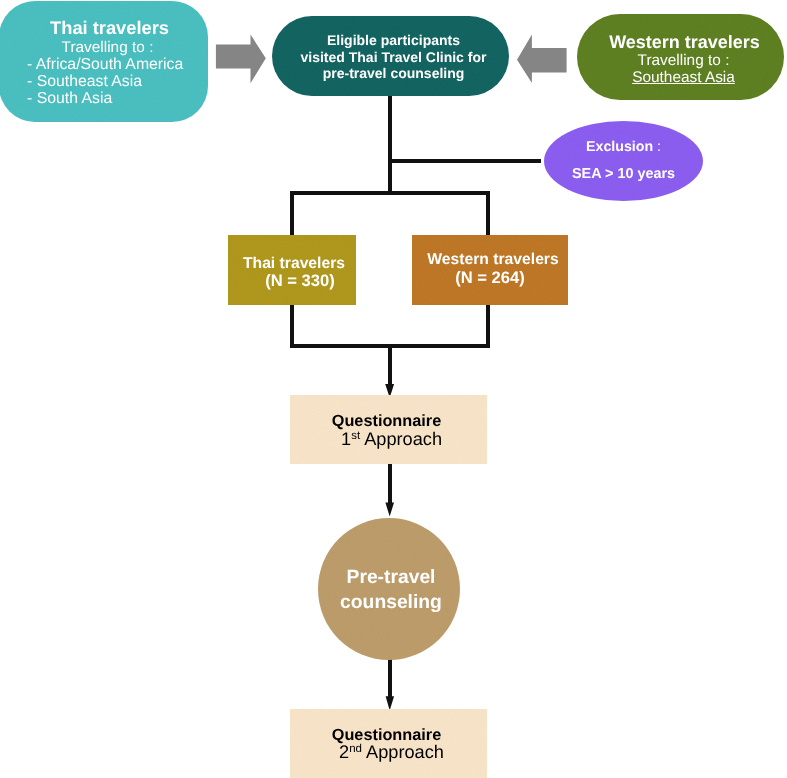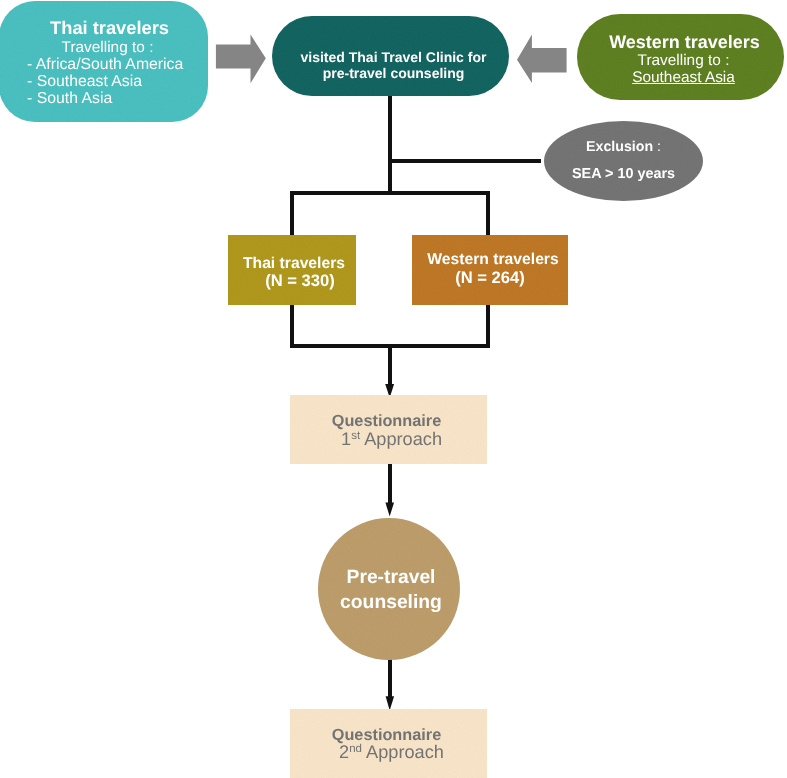--- a/index.html
+++ b/index.html
@@ -35,39 +35,39 @@
 
   
   #western-source{left:577px;top:14px;width:207px;height:86px;background:#5C7F1D;
                   border-radius:43px;color:#fff;}
   #western-source .ln{position:absolute;left:0;width:100%;text-align:center;}
   #western-source .hd{top:19px;left:4px;font-size:18px;font-weight:bold;line-height:19px;}
   #western-source .s1{top:38px;left:3px;font-size:15.4px;line-height:17px;}
   #western-source .s2{top:54.5px;left:3px;font-size:15.4px;line-height:17px;text-decoration:underline;}
 
   
-  #exclusion{left:544px;top:121px;width:159px;height:80px;background:#737373;
+  #exclusion{left:544px;top:121px;width:159px;height:80px;background:#8b5cf6;
              border-radius:50%;color:#fff;}
   #exclusion .ln{position:absolute;left:2px;width:100%;text-align:center;}
   #exclusion .hd{top:18px;left:0px;font-size:14.2px;line-height:16px;}
   #exclusion .hd b{font-weight:bold;}
   #exclusion .x2{top:32.5px;left:0px;font-size:14.6px;line-height:16px;}
   #exclusion .x3{top:45px;left:0px;font-size:14.4px;line-height:16px;font-weight:bold;}
 
   
   .grp .ln{position:absolute;left:0;width:100%;text-align:center;font-weight:bold;}
   .grp .g1{font-size:15.7px;line-height:18px;}
   .grp .g2{font-size:16.6px;line-height:18px;}
   #thai-group{left:228px;top:235px;width:128px;height:70px;background:#B29817;color:#fff;}
   #thai-group .g1{top:20px;left:2px;} #thai-group .g2{top:37px;left:0px;padding-left:8px;}
   #western-group{left:412px;top:235px;width:156px;height:70px;background:#C07621;color:#fff;}
   #western-group .g1{top:16px;left:3px;} #western-group .g2{top:34px;left:0px;}
 
   
-  .quest{background:#FEE9CC;color:#737373;}
+  .quest{background:#FEE9CC;color:#000000;}
   #q1{left:290px;top:395px;width:197px;height:69px;}
   #q2{left:290px;top:709px;width:197px;height:69px;}
   .quest .ln{position:absolute;left:0;width:100%;text-align:center;}
   .quest .l1{font-size:16.3px;font-weight:bold;line-height:19px;left:-2px;}
   .quest .l2{font-size:18.2px;font-weight:400;line-height:19px;left:3px;}
   .quest .l2 sup{font-size:11.5px;vertical-align:baseline;position:relative;top:-6.5px;line-height:0;}
   #q1 .l1{top:17px;} #q1 .l2{top:35px;}
   #q2 .l1{top:17px;} #q2 .l2{top:34px;}
 
   
@@ -134,20 +134,21 @@
     <span class="tex"></span>
         <span class="ln hd">Thai travelers</span>
     <span class="ln sub">Travelling to :</span>
     <span class="ln it1">- Africa/South America</span>
     <span class="ln it2">- Southeast Asia</span>
     <span class="ln it3">- South Asia</span>
   </div>
 
   <div class="node" id="eligible">
     <span class="tex"></span>
+        <span class="ln e1">Eligible participants</span>
     <span class="ln e2">visited Thai Travel Clinic for</span>
     <span class="ln e3">pre-travel counseling</span>
   </div>
 
   <div class="node" id="western-source">
     <span class="tex"></span>
         <span class="ln hd">Western travelers</span>
     <span class="ln s1">Travelling to :</span>
     <span class="ln s2">Southeast Asia</span>
   </div>

